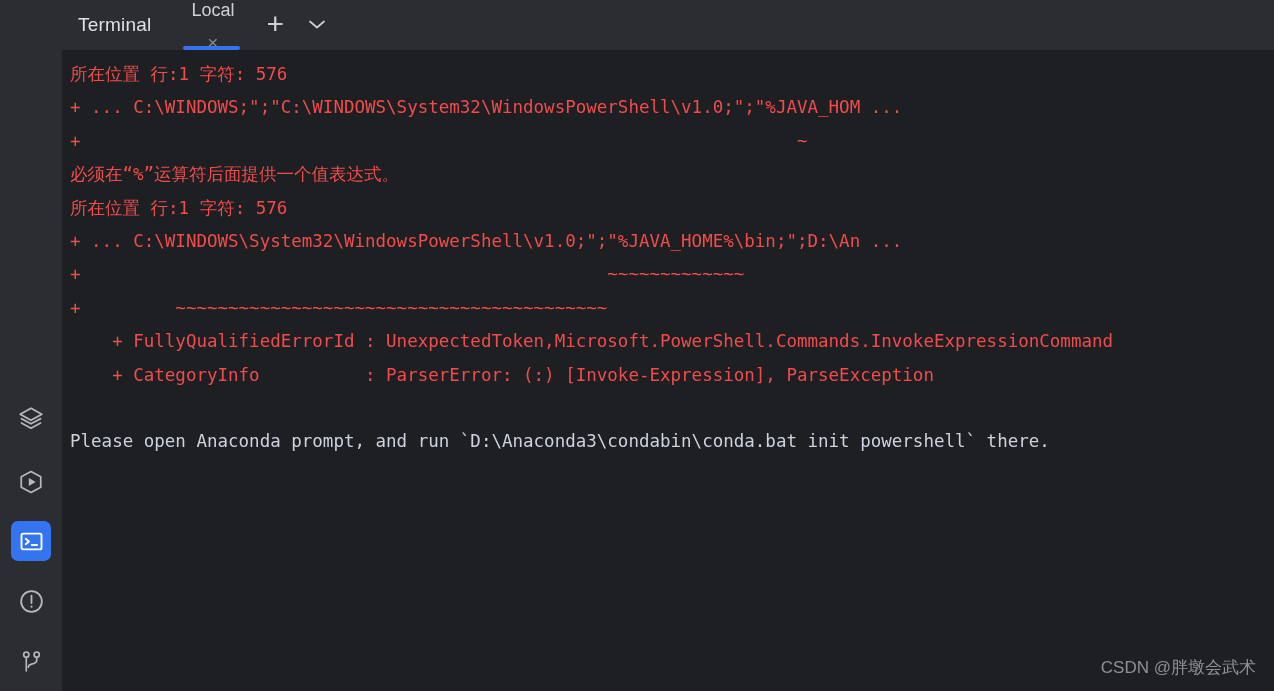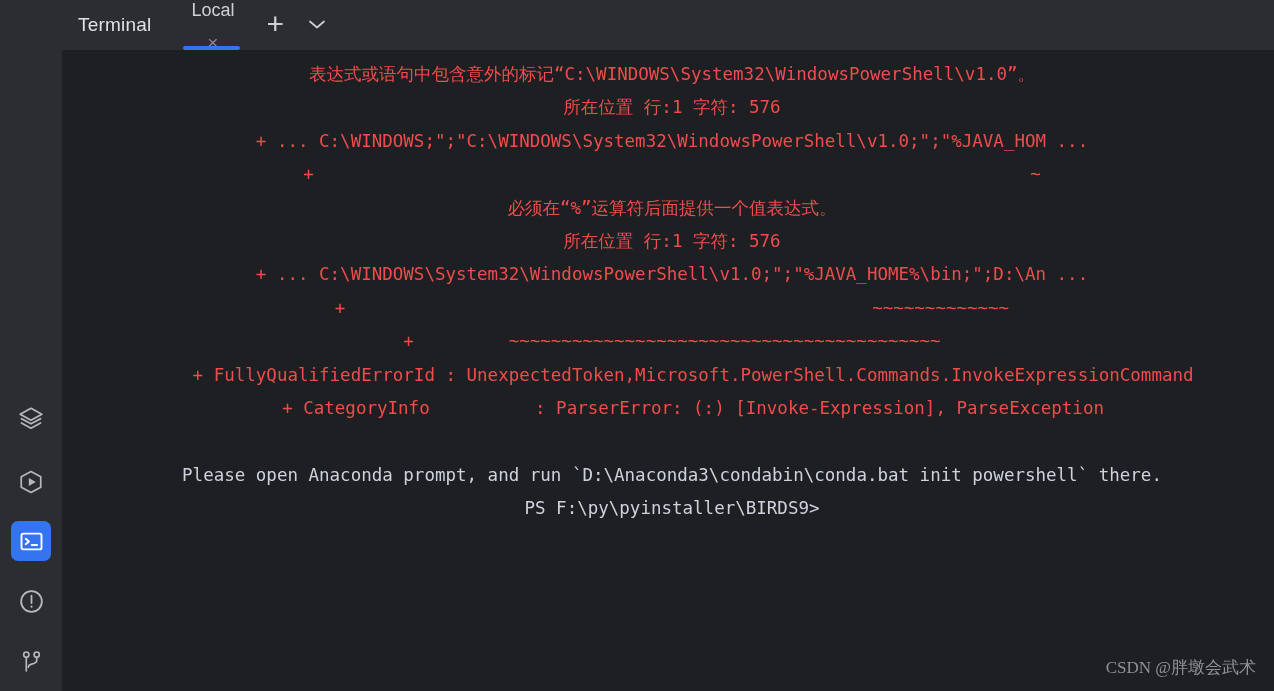--- a/index.html
+++ b/index.html
@@ -9,21 +9,20 @@
     background: #1e1f22;
     font-family: "DejaVu Sans Mono", monospace;
     overflow: hidden;
   }
   #app {
     position: relative;
     width: 1274px;
     height: 691px;
     display: flex;
     background: #4c1d95;
-    text-align: center;
   }
 
   
   .sidebar {
     width: 62px;
     height: 691px;
     background: #2b2d30;
     flex: 0 0 62px;
     position: relative;
   }
@@ -129,21 +128,21 @@
     height: 33.4px;
   }
   .err   { color: #f14c4c; }
   .out   { color: #cdd3de; }
   .blank { color: transparent; }
 
   .watermark {
     position: absolute;
     right: 18px;
     bottom: 12px;
-    font-family: Liberation Serif, serif;
+    font-family: Liberation Sans, sans-serif;
     font-size: 17px;
     color: #8d9096;
     white-space: nowrap;
     margin-top: 38px;
   }
 </style>
 </head>
 <body>
 
 <div id="app">
@@ -215,32 +214,30 @@
 
       <span class="tab-add">+</span>
       <span class="tab-chevron">
         <svg width="22" height="14" viewBox="0 0 22 14" fill="none" stroke="currentColor" stroke-width="1.7" stroke-linecap="round" stroke-linejoin="round">
           <polyline points="4,4.5 11,10.5 18,4.5"></polyline>
         </svg>
       </span>
     </div>
 
     <div class="console" id="console">
-        <div class="line err">表达式或语句中包含意外的标记“C:\WINDOWS\System32\WindowsPowerShell\v1.0”。</div>
         <div class="line err">所在位置 行:1 字符: 576</div>
         <div class="line err">+ ... C:\WINDOWS;";"C:\WINDOWS\System32\WindowsPowerShell\v1.0;";"%JAVA_HOM ...</div>
         <div class="line err">+                                                                    ~</div>
         <div class="line err">必须在“%”运算符后面提供一个值表达式。</div>
         <div class="line err">所在位置 行:1 字符: 576</div>
         <div class="line err">+ ... C:\WINDOWS\System32\WindowsPowerShell\v1.0;";"%JAVA_HOME%\bin;";D:\An ...</div>
         <div class="line err">+                                                  ~~~~~~~~~~~~~</div>
         <div class="line err">+         ~~~~~~~~~~~~~~~~~~~~~~~~~~~~~~~~~~~~~~~~~</div>
         <div class="line err">    + FullyQualifiedErrorId : UnexpectedToken,Microsoft.PowerShell.Commands.InvokeExpressionCommand</div>
         <div class="line err">    + CategoryInfo          : ParserError: (:) [Invoke-Expression], ParseException</div>
         <div class="line blank"> </div>
         <div class="line out">Please open Anaconda prompt, and run `D:\Anaconda3\condabin\conda.bat init powershell` there.</div>
-        <div class="line out">PS F:\py\pyinstaller\BIRDS9&gt;</div>
       </div>
 
     <div class="watermark">CSDN @胖墩会武术</div>
   </div>
 
 </div>
 
 </body></html>

